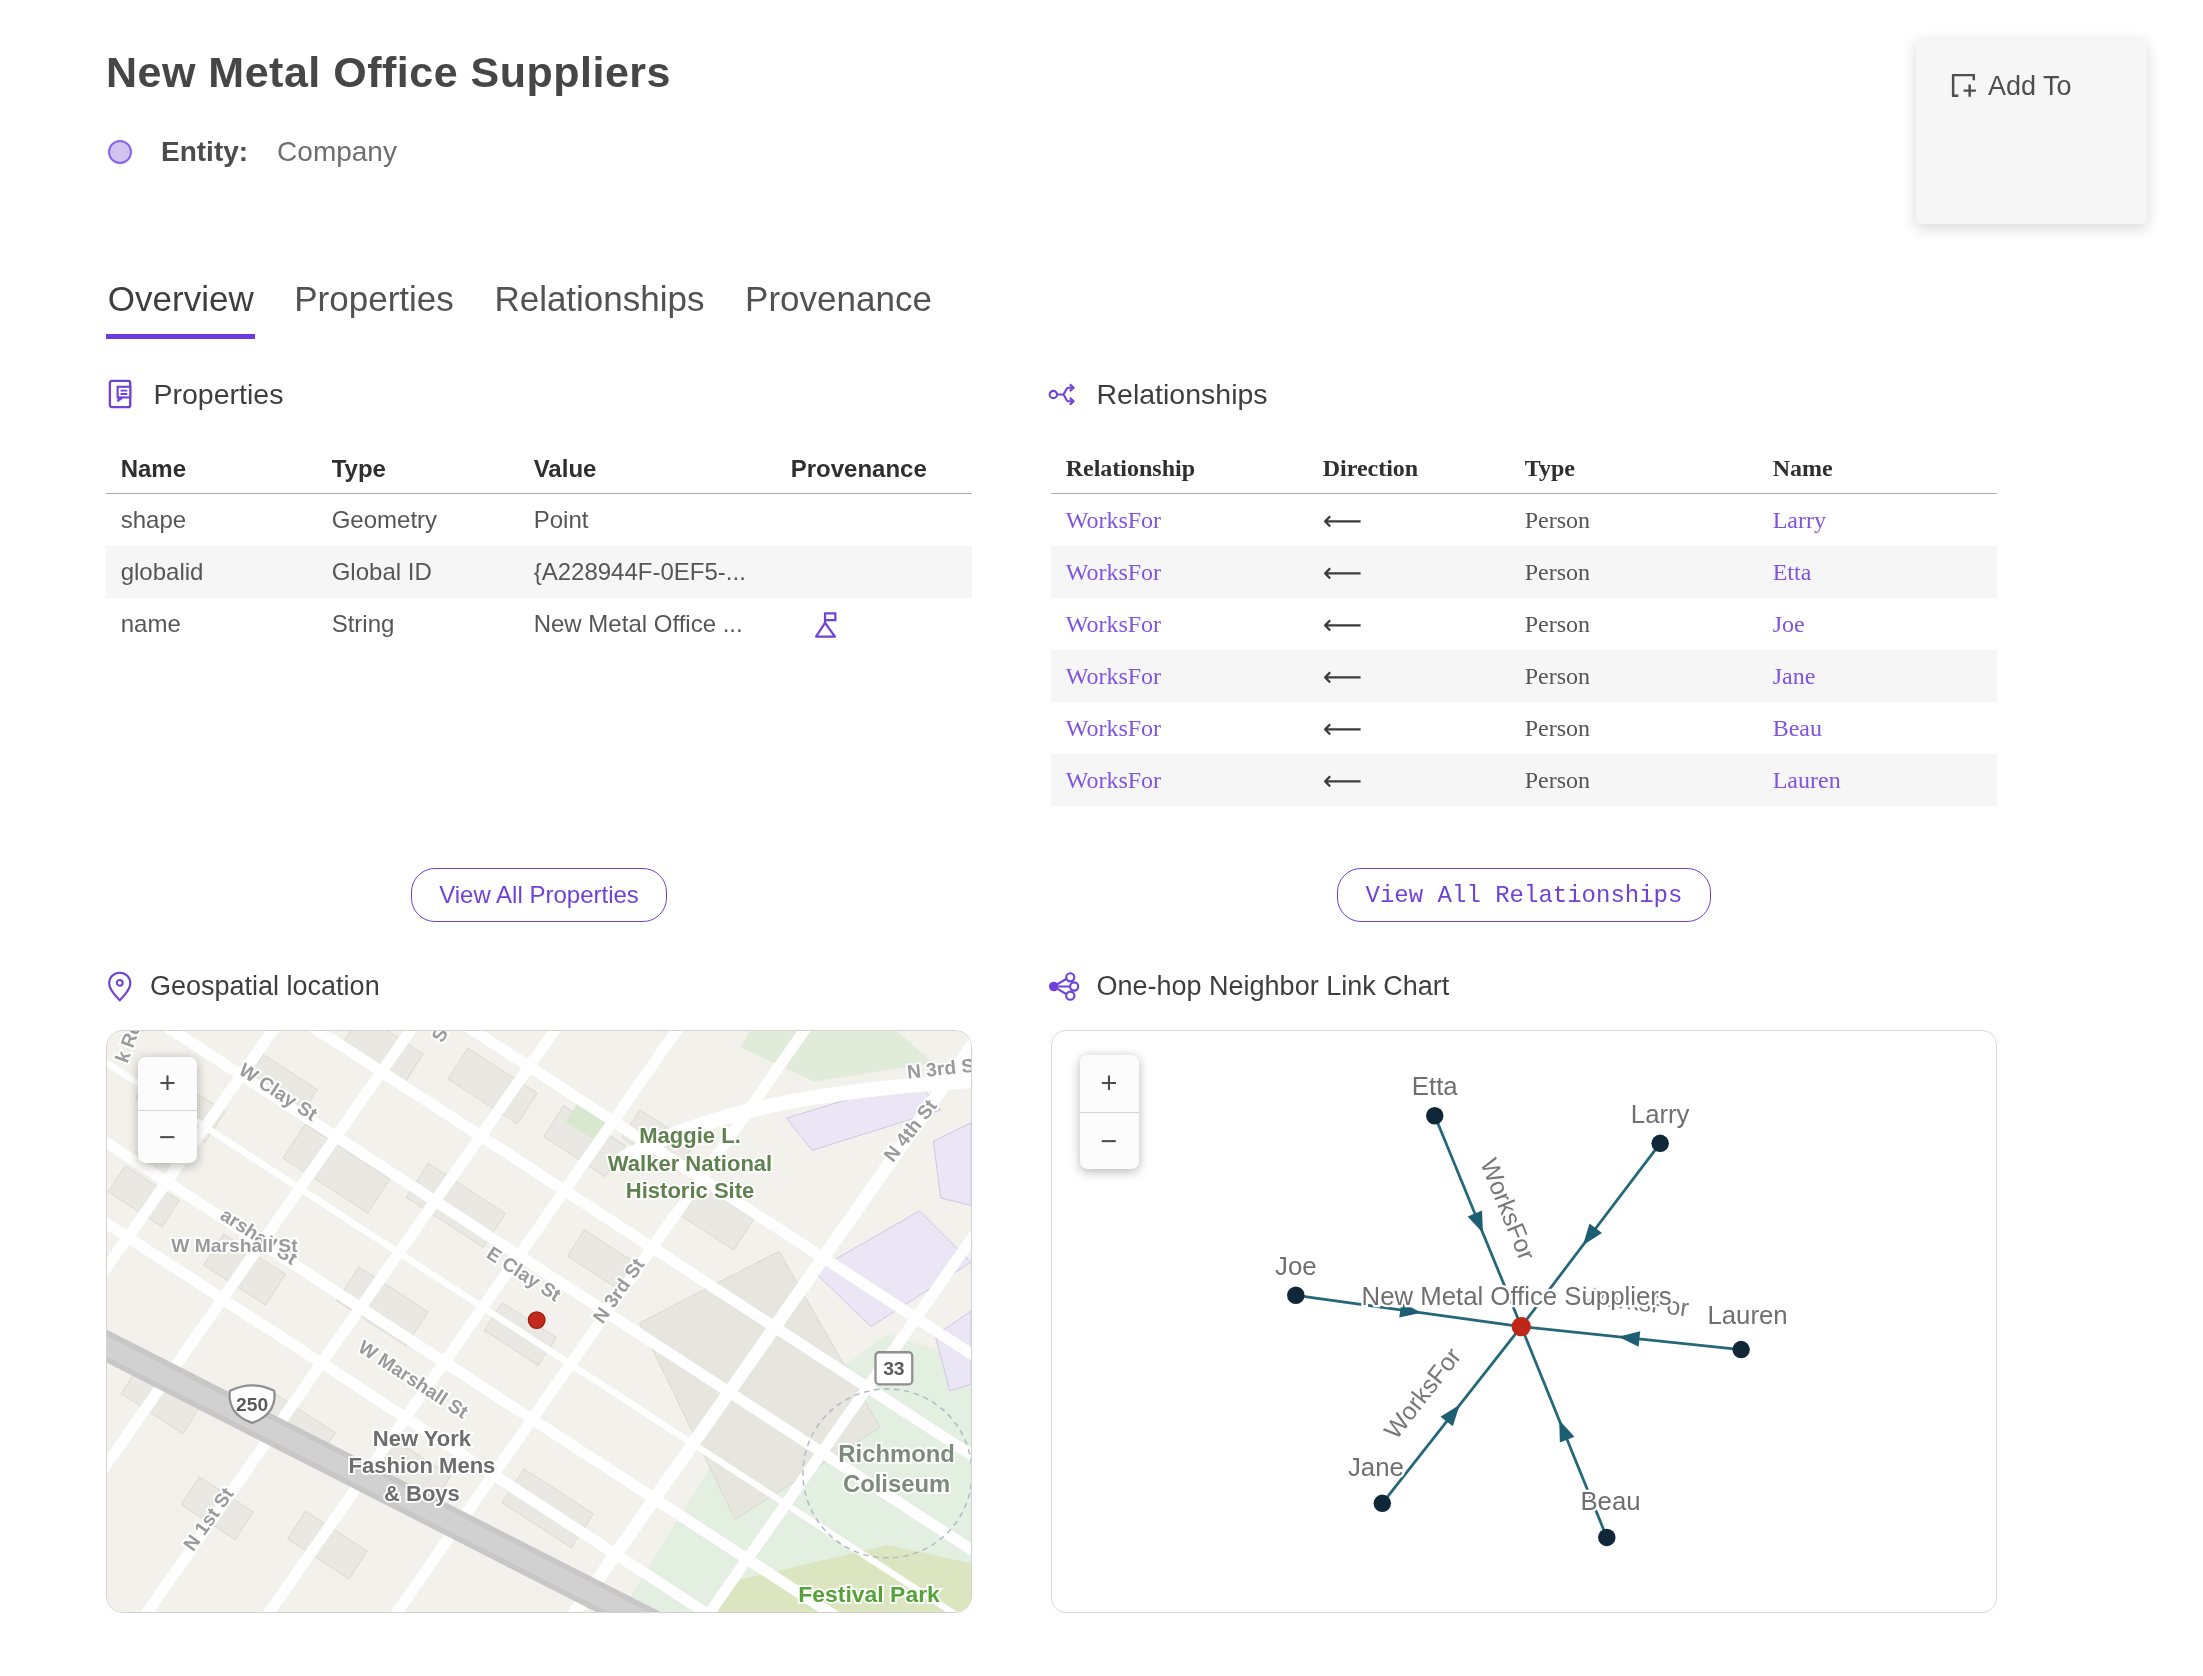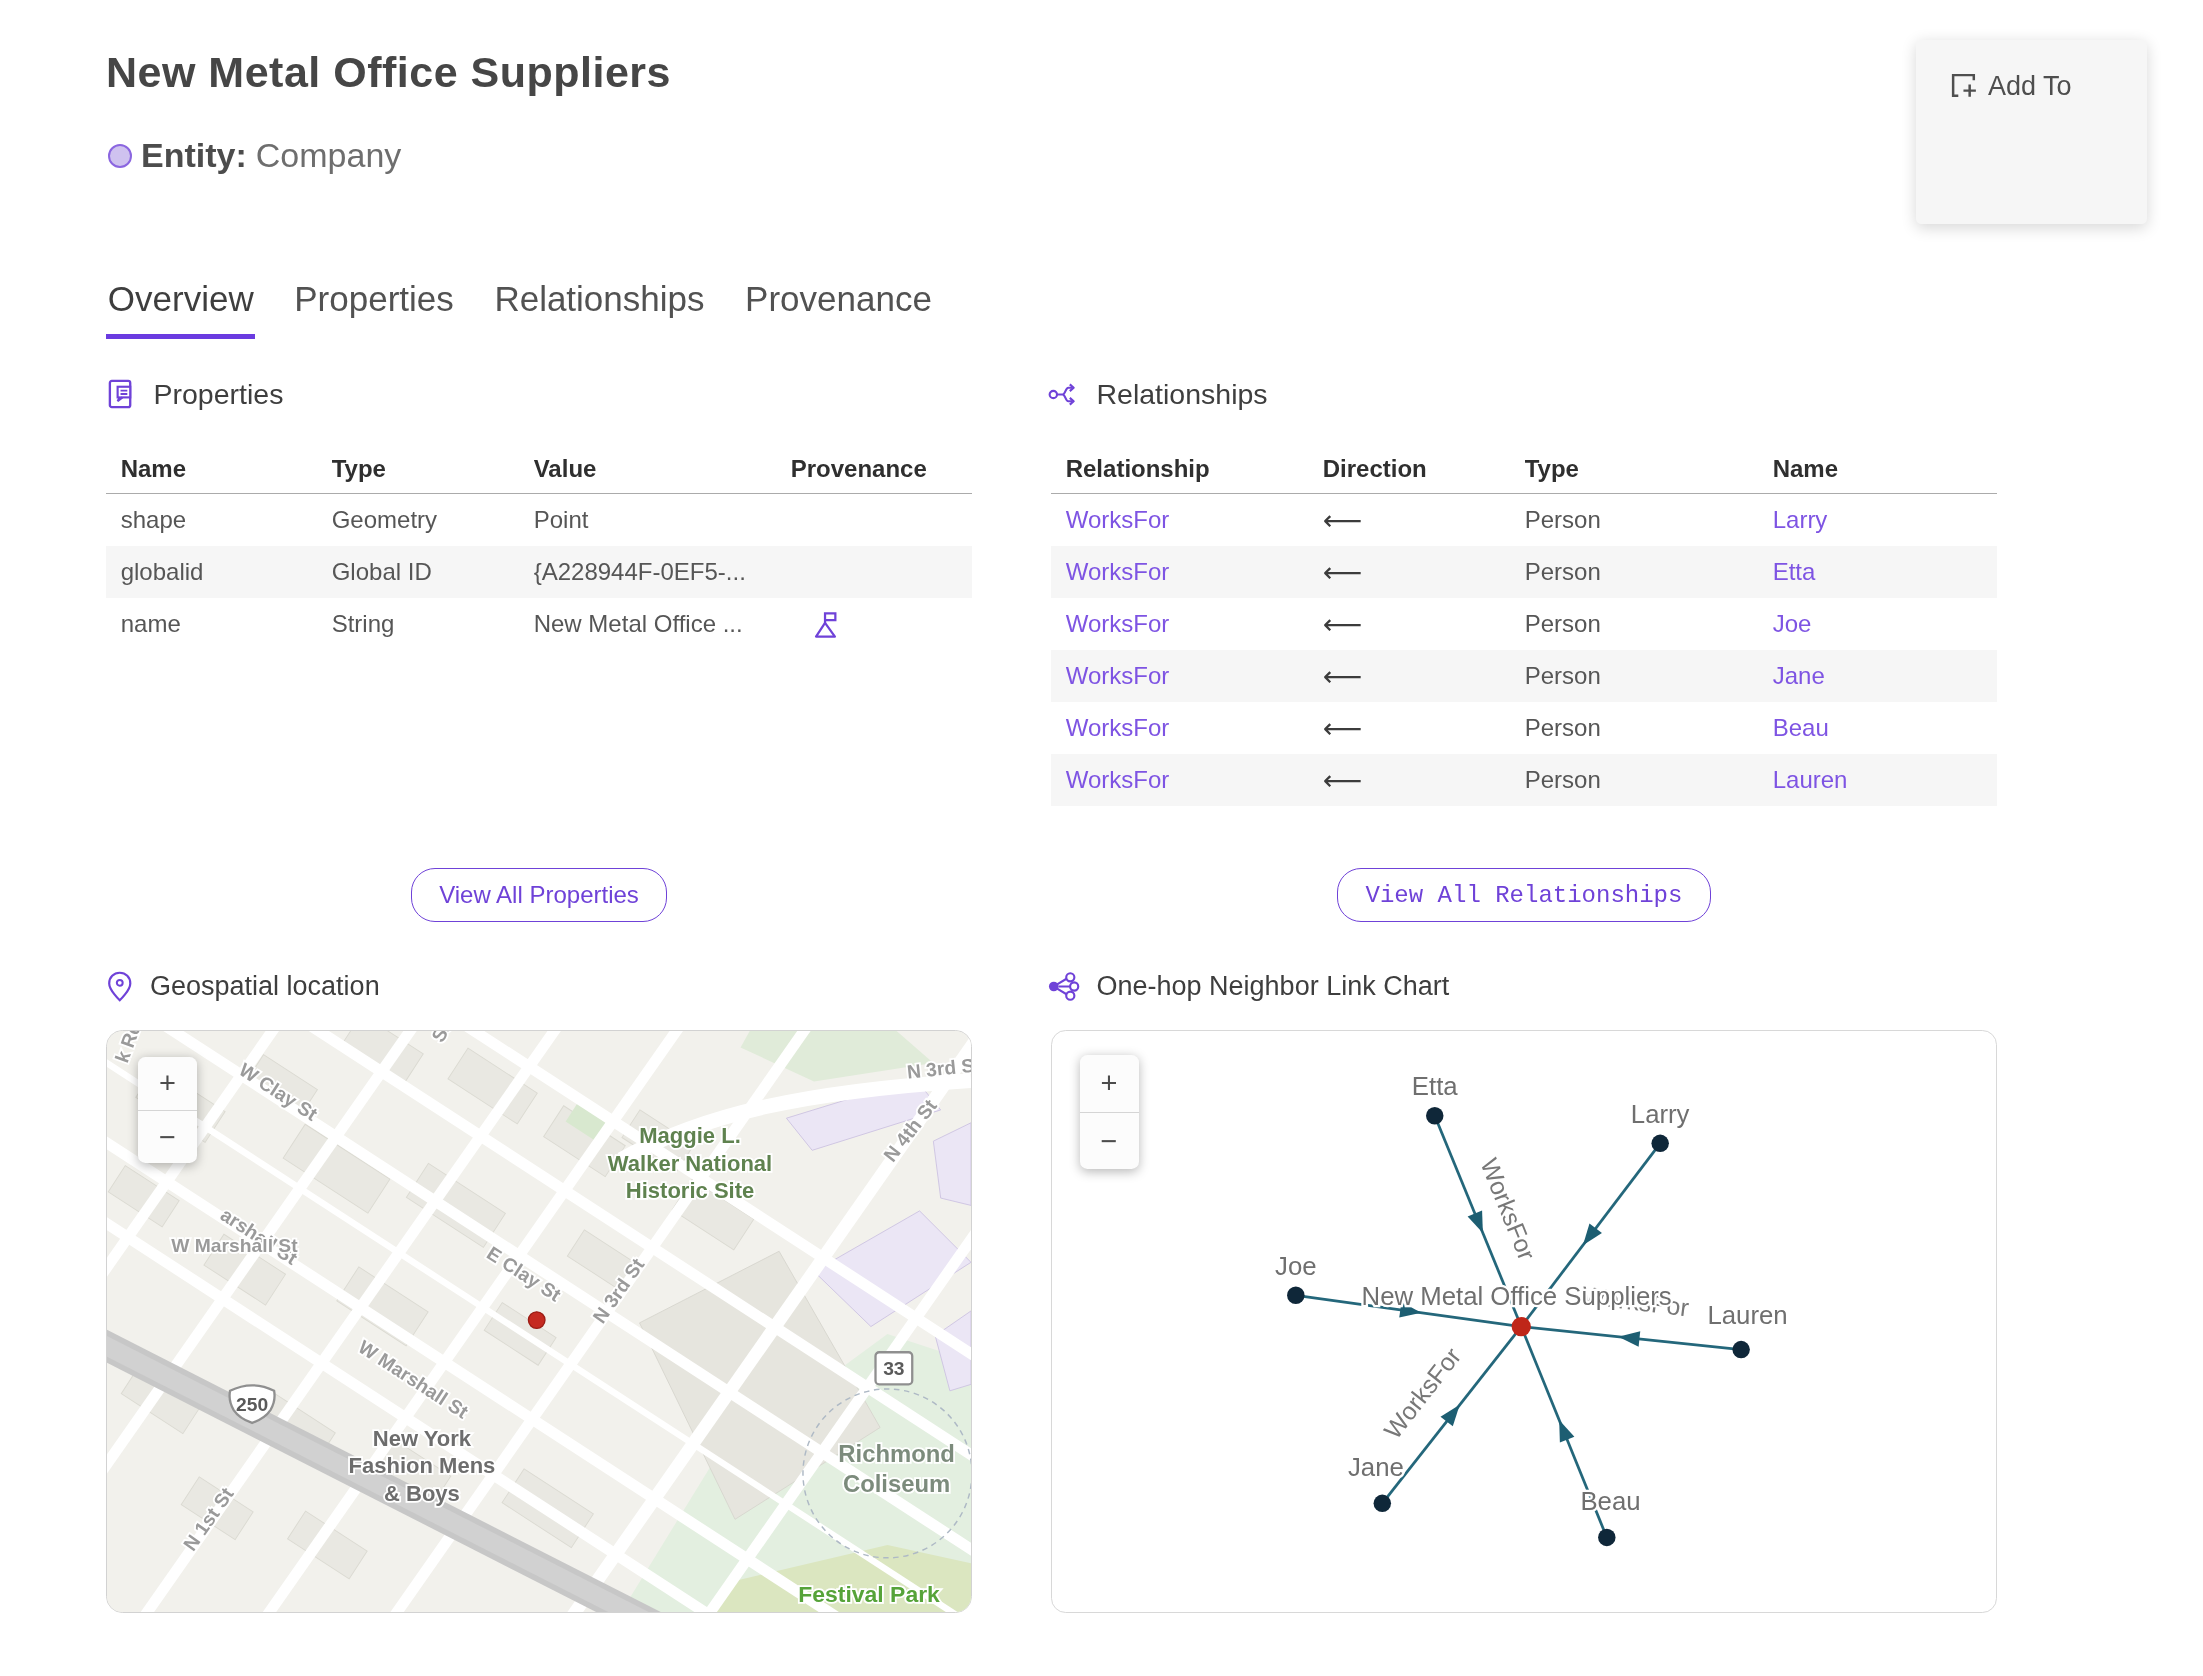--- a/index.html
+++ b/index.html
@@ -2,21 +2,21 @@
 <html style="font-size:14.7px"><head>
 <meta charset="utf-8">
 <style>
   * { margin:0; padding:0; box-sizing:border-box; }
   html,body { background:#ffffff; }
   body { font-family:"Liberation Sans","DejaVu Sans",sans-serif; color:#4a4a4a; }
   .page { position:relative; width:2204px; height:1677px; background:#fff; overflow:hidden; }
 
   
   .title { position:absolute; left:106px; top:48px; font-size:43px; font-weight:700; color:#464646; letter-spacing:0.5px; }
-  .entityline { position:absolute; left:108px; top:136px; display:flex; align-items:center; gap:9px; font-size:34px; }
+  .entityline { position:absolute; left:108px; top:136px; display:flex; align-items:center; gap:29px; font-size:28px; }
   .entity-dot { width:24px; height:24px; border-radius:50%; background:#cfc2ef; border:2.8px solid #8b66e0; }
   .entity-key { font-weight:700; color:#4c4c4c; }
   .entity-val { color:#6e6e6e; }
 
   
   .actions { position:absolute; right:57px; top:40px; width:231px; height:184px; background:#f6f6f6;
              border-radius:5.5px; box-shadow:0 3.7px 14.7px rgba(0,0,0,.16); }
   .action-item { display:flex; align-items:center; gap:8px; height:92px; padding:0 0 0 33px; font-size:27px; color:#4e4e4e; cursor:pointer; }
   .action-item svg { width:31px; height:31px; flex:none; }
 
@@ -32,21 +32,21 @@
 
   
   .tablewrap { position:absolute; top:444px; }
   .props { left:106px; width:866px; }
   .rels  { left:1051px; width:946px; }
   .thead { display:grid; height:50px; align-items:center; border-bottom:0.9px solid #ababab;
            color:#2f2f2f; font-weight:700; font-size:24px; }
   .trow  { display:grid; height:52px; align-items:center; font-size:24px; color:#565656; }
   .tbody .trow:nth-child(even) { background:#f6f6f6; }
   .props .thead, .props .trow { grid-template-columns:211px 202px 257px 1fr; }
-  .rels  .thead, .rels  .trow { grid-template-columns:257px 202px 248px 1fr; }
+  .rels  .thead, .rels  .trow { grid-template-columns:257px 202px 248px 1fr;font-family:Liberation Serif, serif; }
   .cell { padding-left:14.7px; white-space:nowrap; overflow:hidden; }
   .provcell { padding-left:37px; display:flex; align-items:center; }
   .provcell svg { width:27.5px; height:31px; }
   .arrowcell { font-size:27.5px; color:#3c3c3c; }
   .plink { color:#7e54e3; text-decoration:none; cursor:pointer; }
 
   
   .btnrow { position:absolute; top:868px; display:flex; justify-content:center; }
   .btnrow.left  { left:106px;  width:866px; }
   .btnrow.right { left:1051px; width:946px;font-family:Liberation Mono, monospace; }

